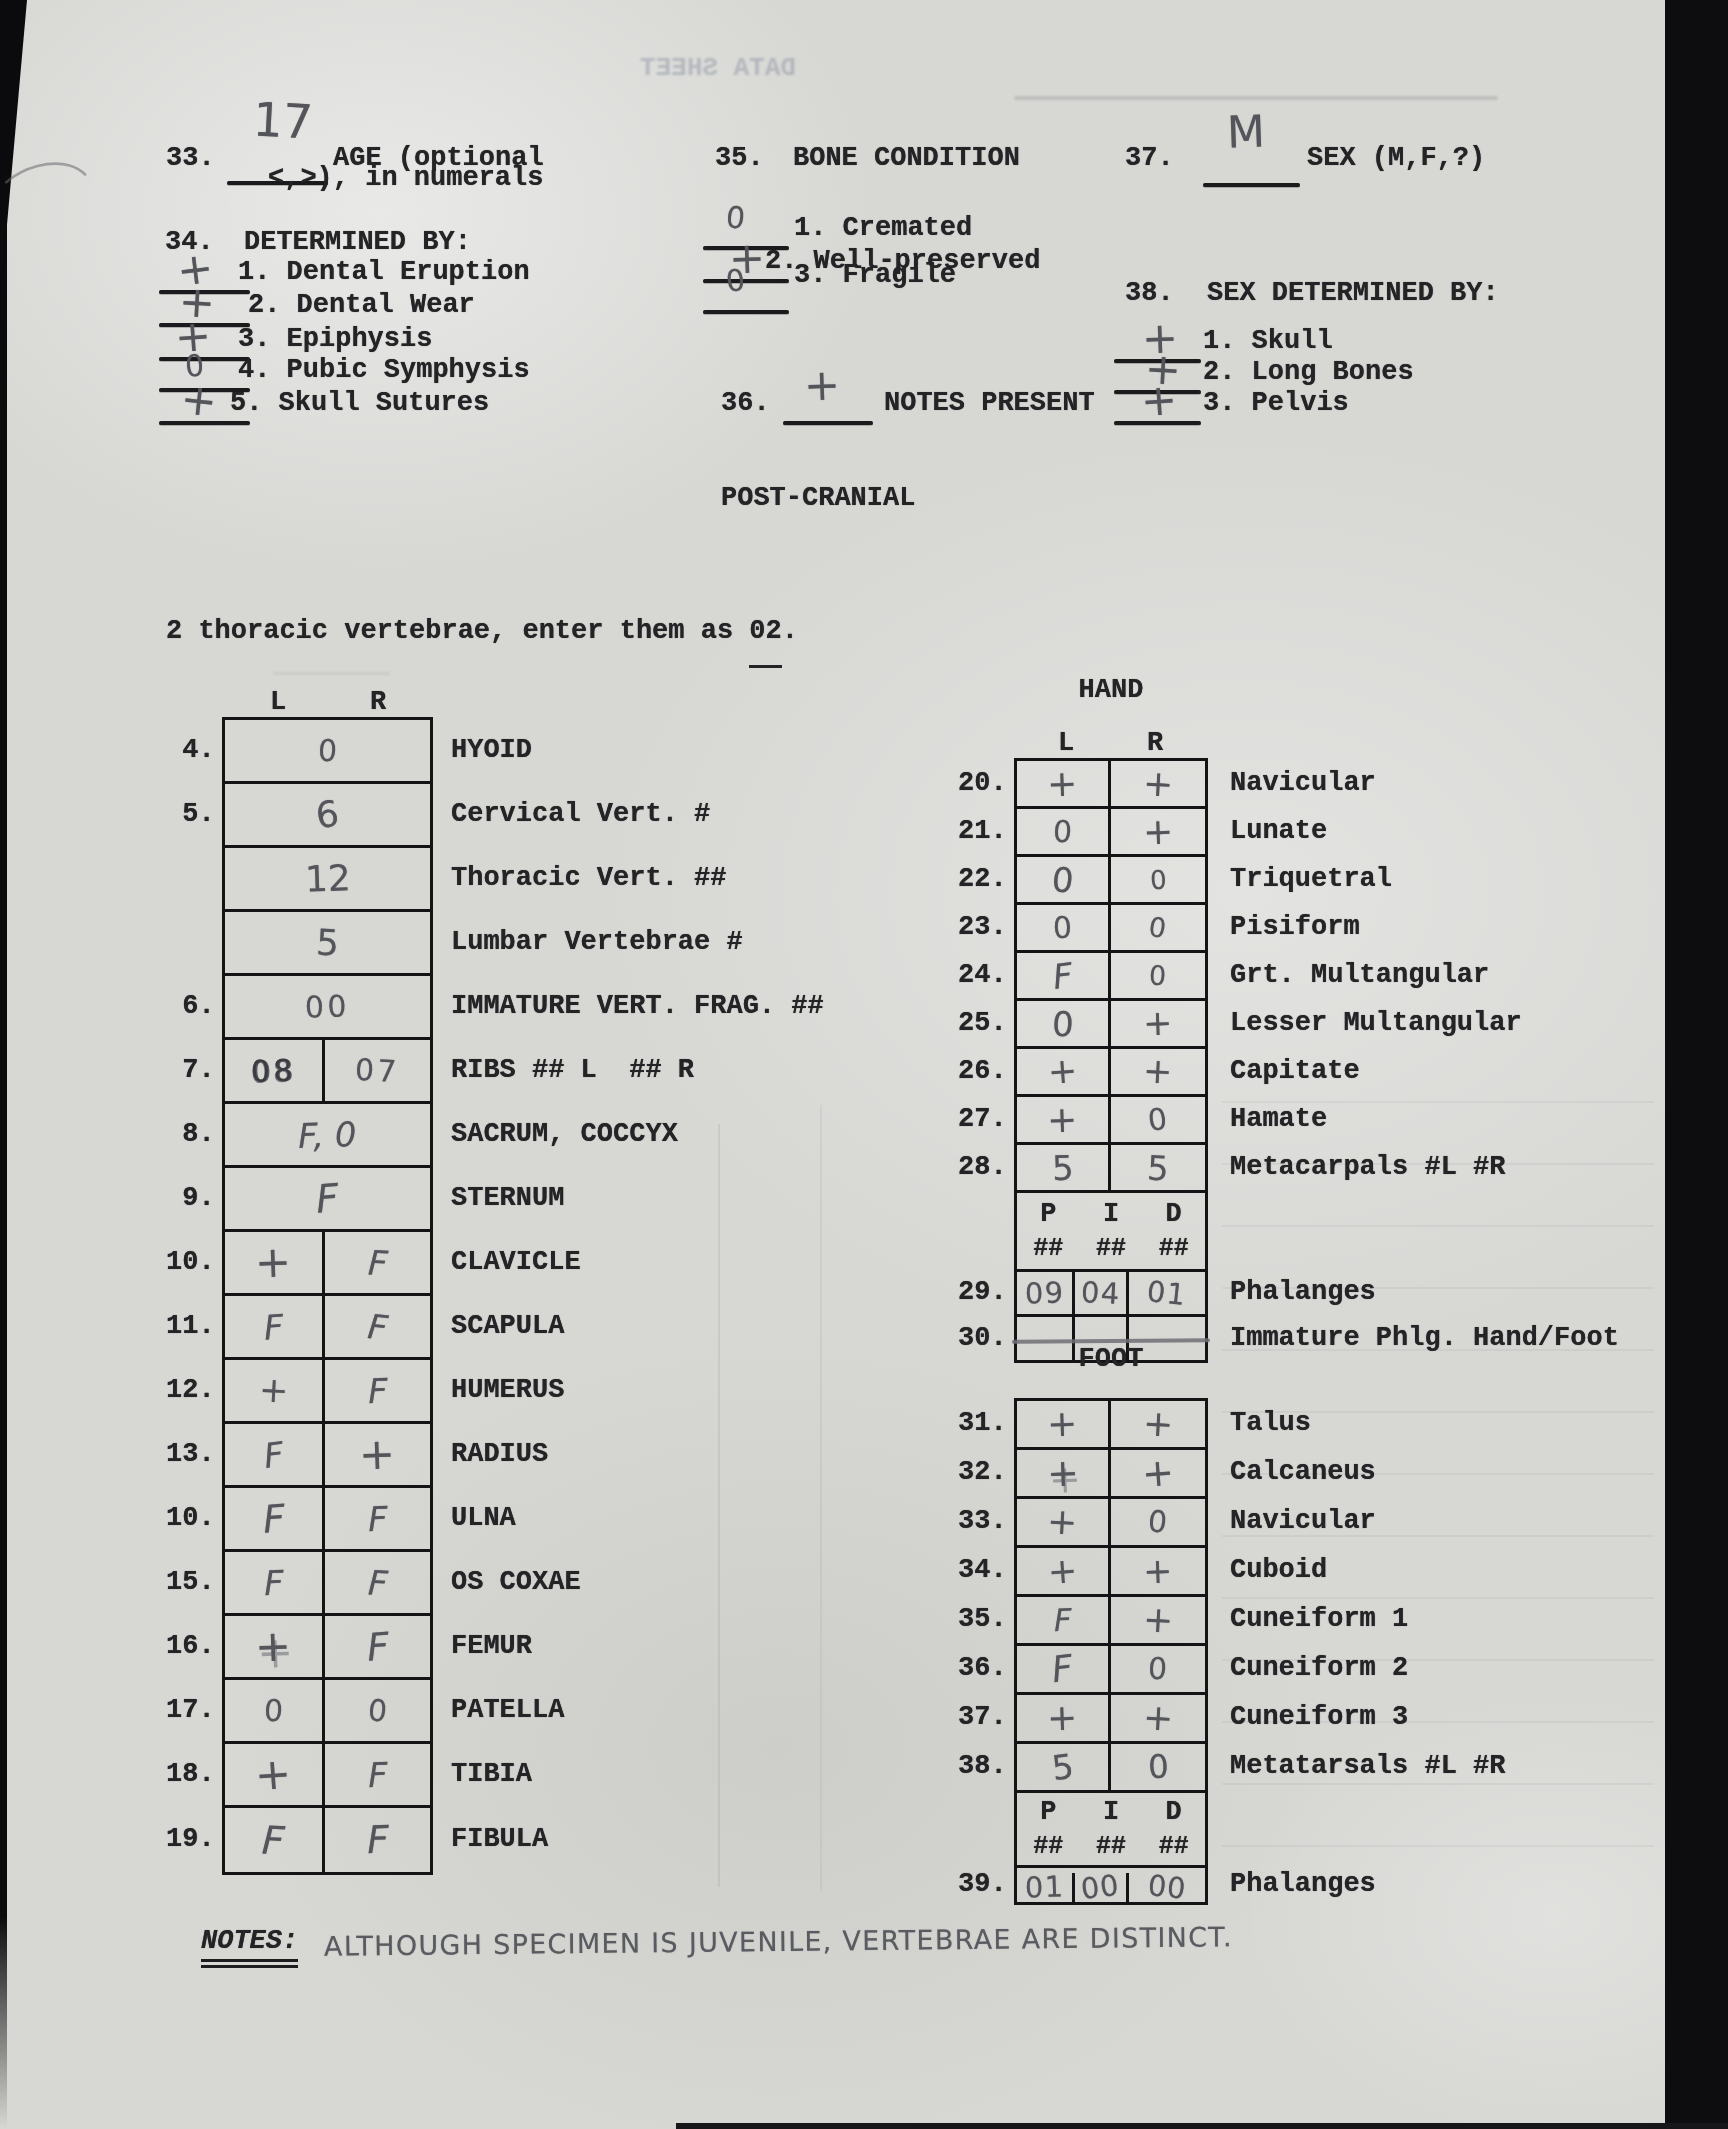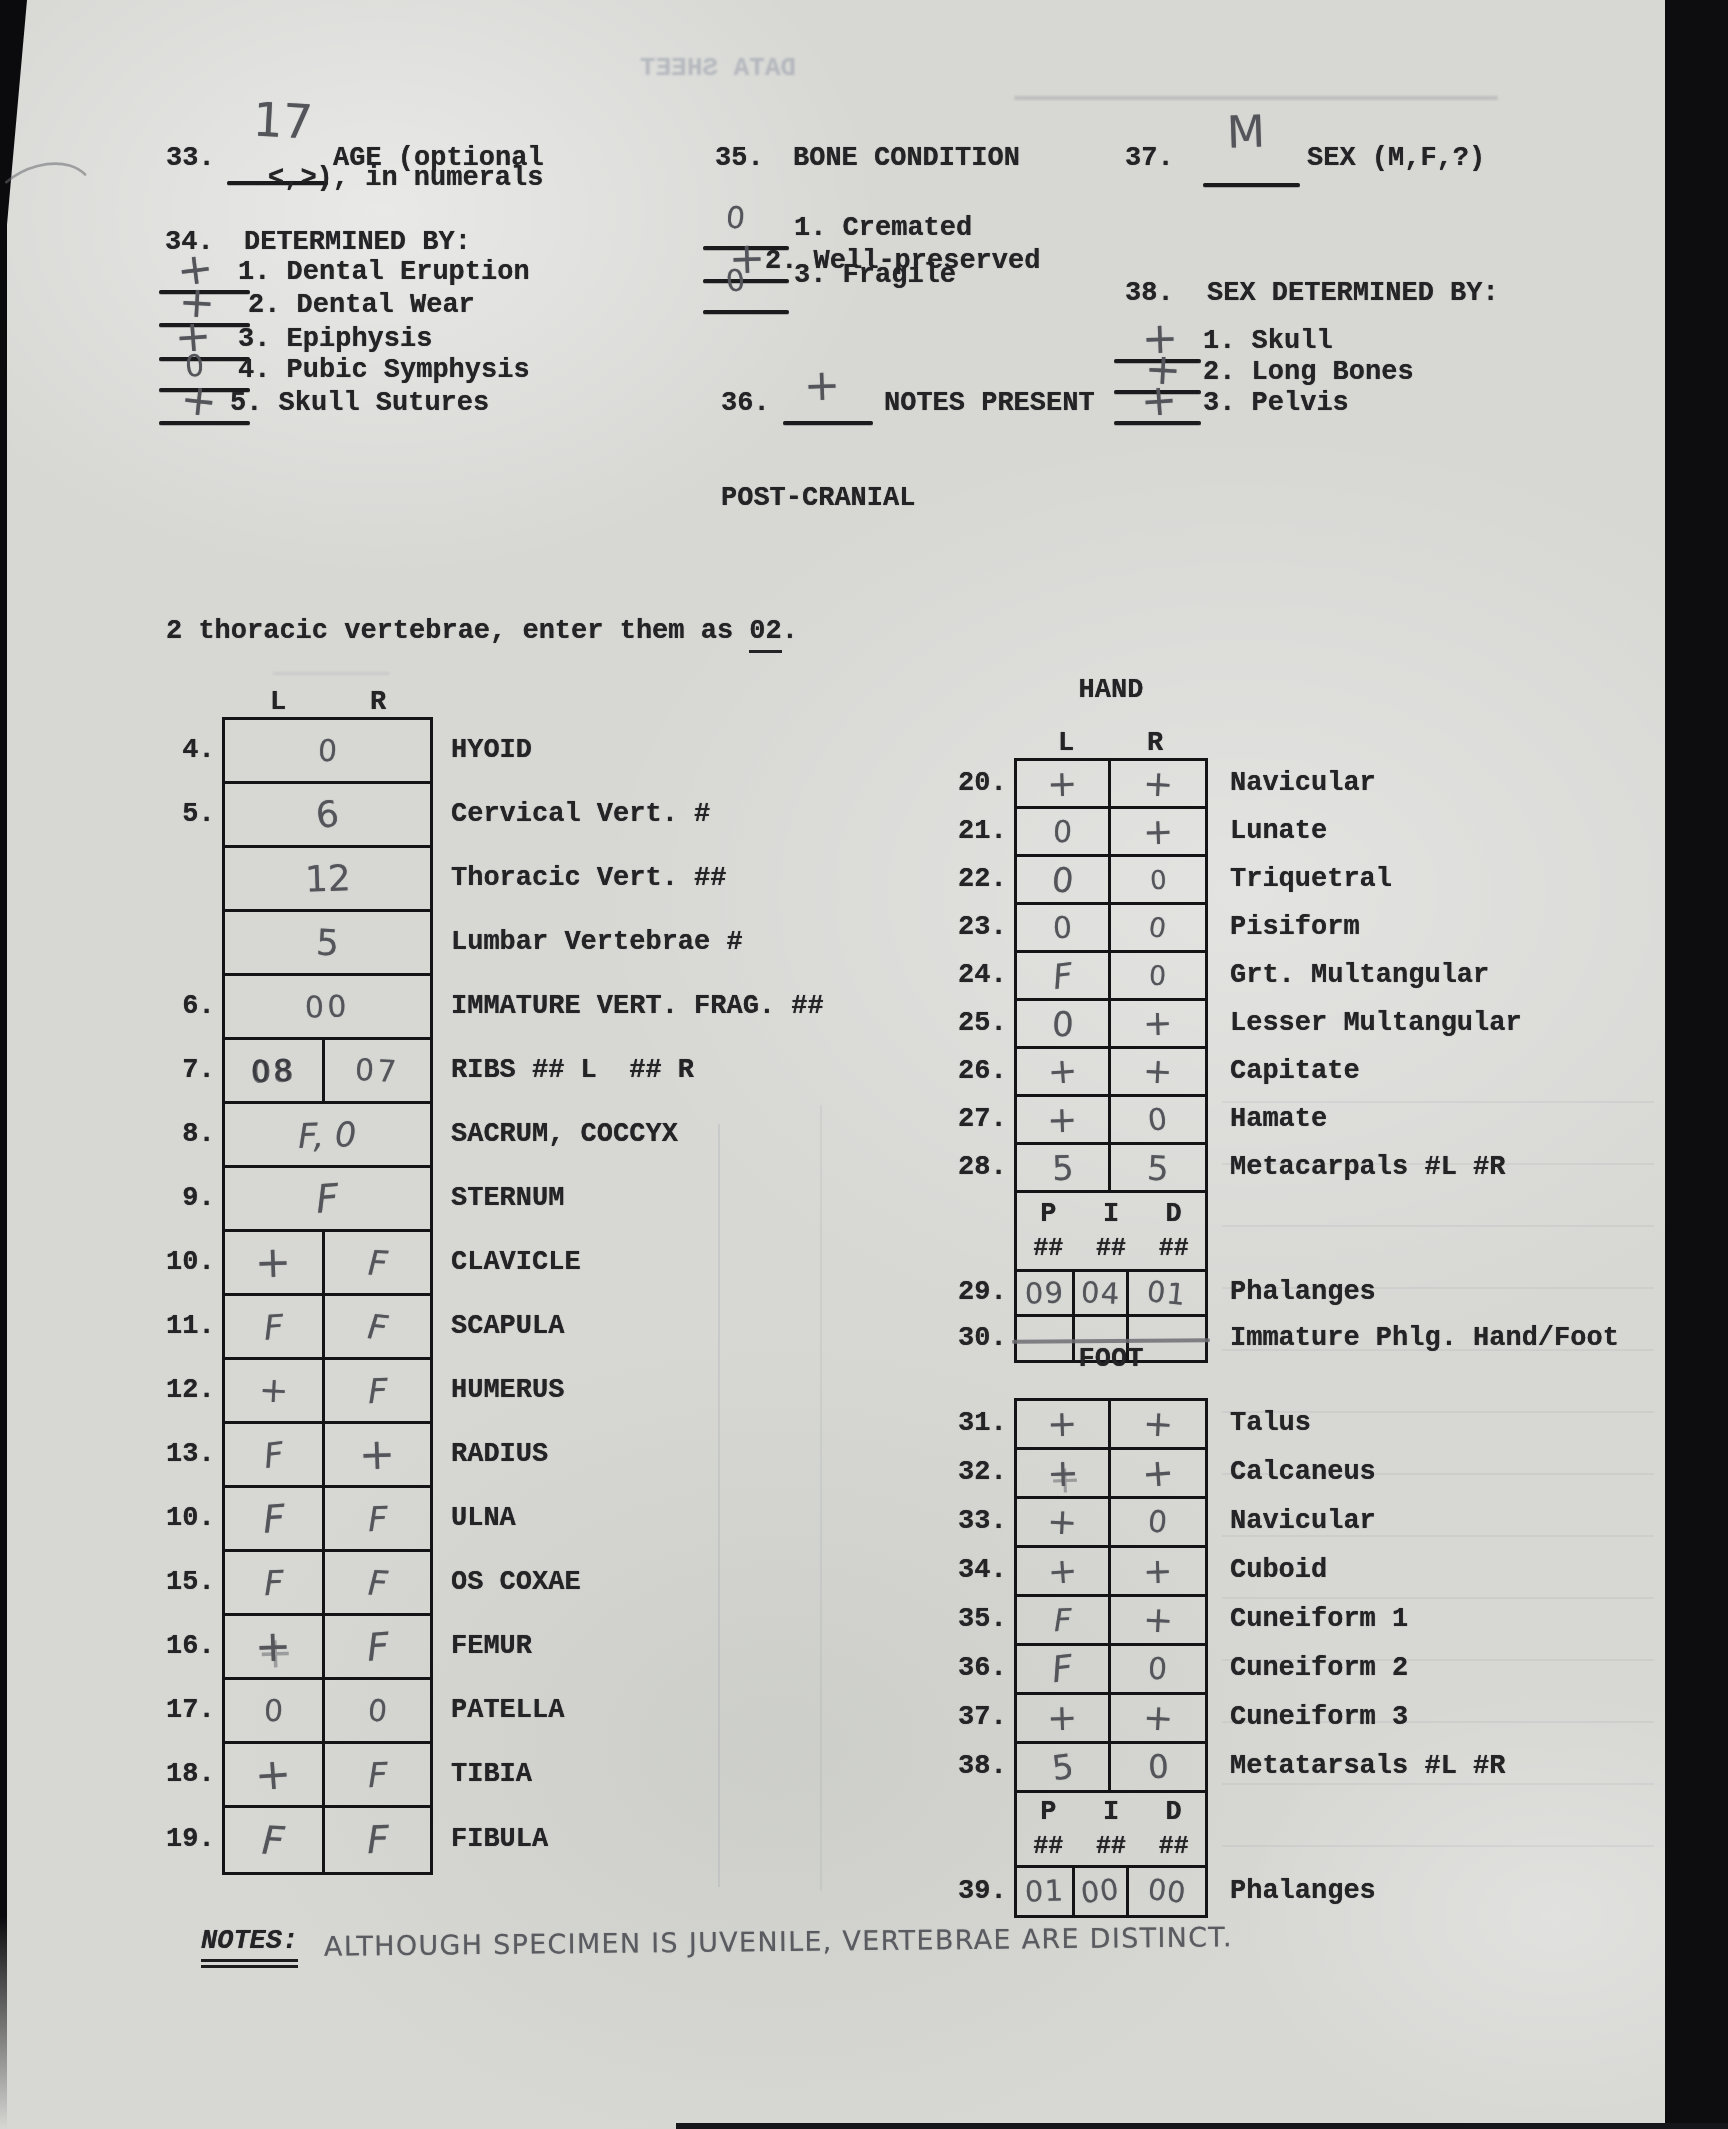--- a/index.html
+++ b/index.html
@@ -64,21 +64,21 @@
   .pidrow span{flex:1;text-align:center;font-weight:700;color:#242427;text-shadow:0 0 0.8px rgba(25,25,28,.8);}
   .strikeline{position:absolute;left:-5.2px;right:-5.2px;top:52%;height:3.9px;background:#6e6f74;border-radius:1.9px;transform:rotate(-.5deg);opacity:.85;}
   
   .edge{position:absolute;}
   .bleed{position:absolute;color:rgba(118,126,146,.38);filter:blur(0.8px);
     font-family:"Liberation Mono","DejaVu Sans Mono",monospace;font-weight:700;
     transform:scaleX(-1);white-space:pre;}
   .smudge{position:absolute;background:rgba(60,62,72,.16);filter:blur(1.3px);border-radius:1.9px;}
   .bleedgrid{position:absolute;background:repeating-linear-gradient(180deg, rgba(100,110,130,.09) 0 1.9px, transparent 1.9px 62px);}
   .bleedvline{position:absolute;width:1.9px;background:rgba(95,105,125,.12);}
-  .underline02{border-bottom:3.2px solid #242427;padding-bottom:4px;}
+  .underline02{border-bottom:3.2px solid #242427;padding-bottom:19px;}
   .notes-label{border-bottom:3.9px solid #1d1d20;padding-bottom:2.6px;position:relative;}
   .notes-label::after{content:"";position:absolute;left:0;right:0;bottom:-9px;height:2.6px;background:#1d1d20;}
 </style>
 </head>
 <body>
 
 <div id="page">
 
   
   <div class="edge" style="left:0;top:0;width:7.1px;height:2129px;background:linear-gradient(#0b0b0d 90%, rgba(11,11,13,0));"></div>
@@ -566,21 +566,21 @@
         <span style="font-size:27px;">I</span>
         <span style="font-size:27px;">D</span>
       </div>
       <div class="pidrow">
         <span style="font-size:25px;">##</span>
         <span style="font-size:25px;">##</span>
         <span style="font-size:25px;">##</span>
       </div>
     </div>
 
-    <div class="trow" style="height:47px;">
+    <div class="trow" style="height:34px;align-items:flex-end;">
       <span class="typed rownum">39.</span>
       <div class="c3" style="width:55px;">
           <span class="hw v2 r5" style="font-size:29px;letter-spacing:1.3px;">01</span>
         </div>
       <div class="c3" style="width:54px;">
           <span class="hw v2 r3" style="font-size:29px;letter-spacing:0.6px;">00</span>
         </div>
       <div class="c3" style="flex:1;">
           <span class="hw v2 r4" style="font-size:29px;letter-spacing:0.6px;">00</span>
         </div>

